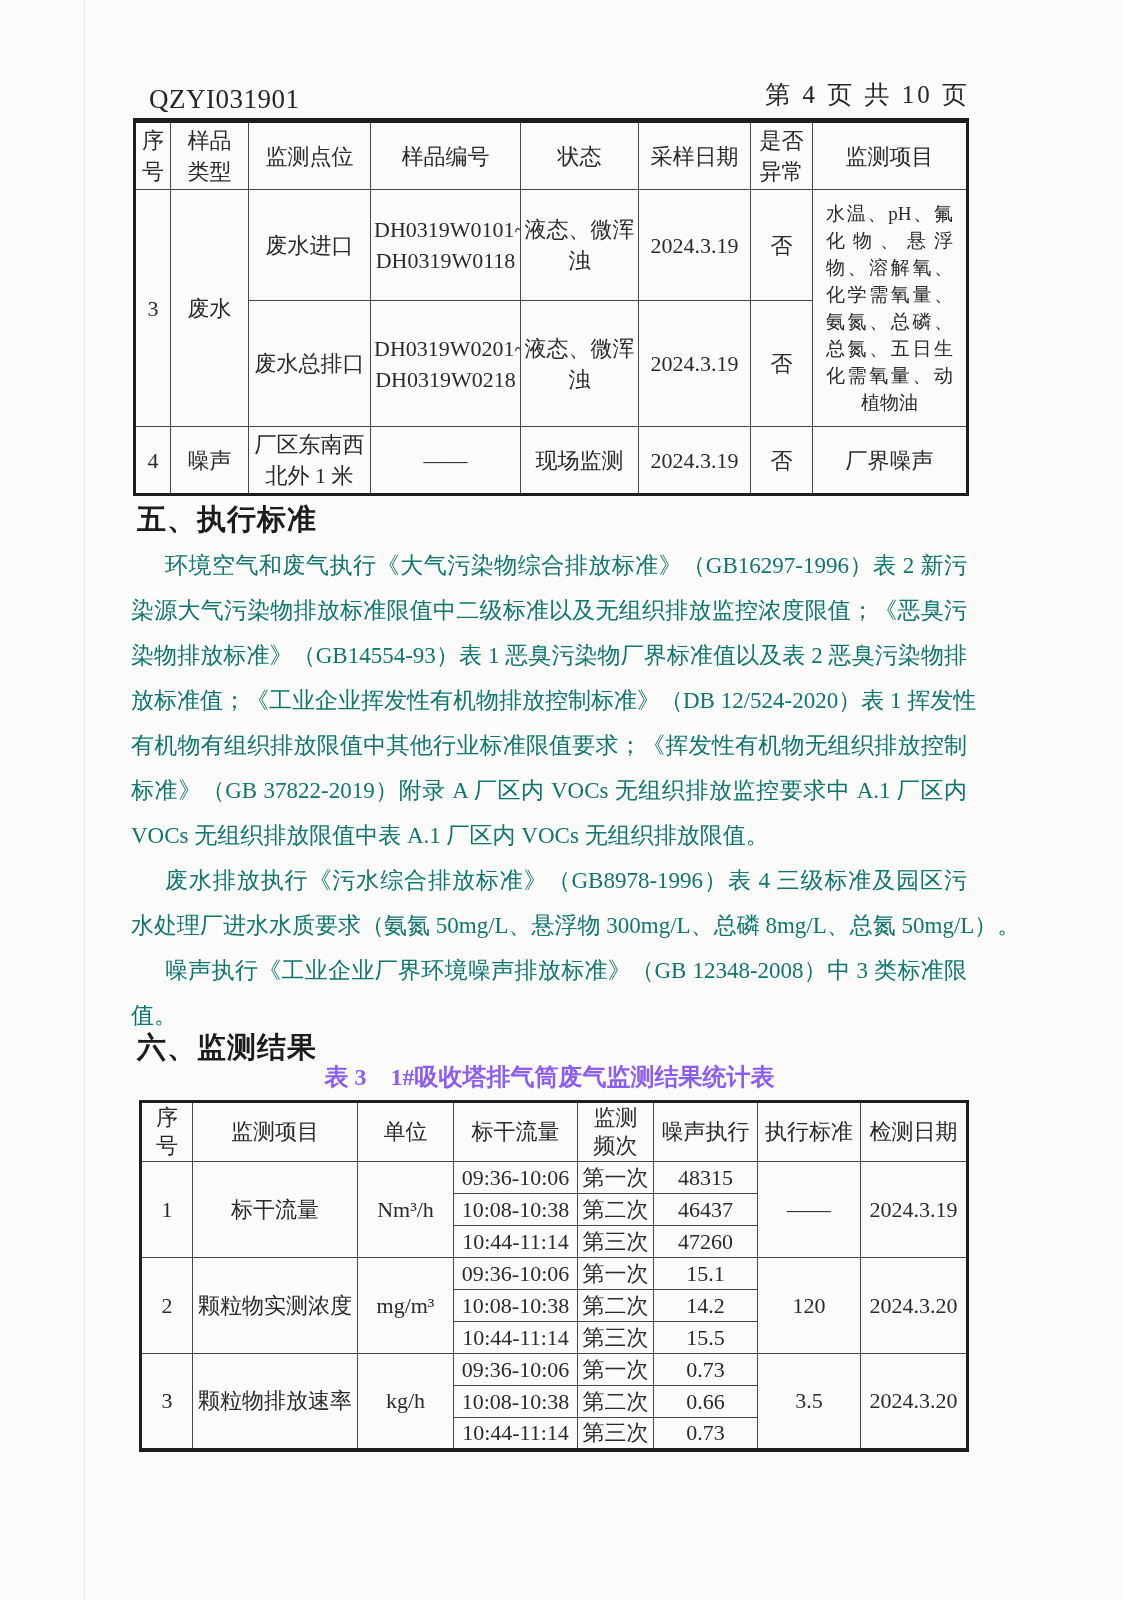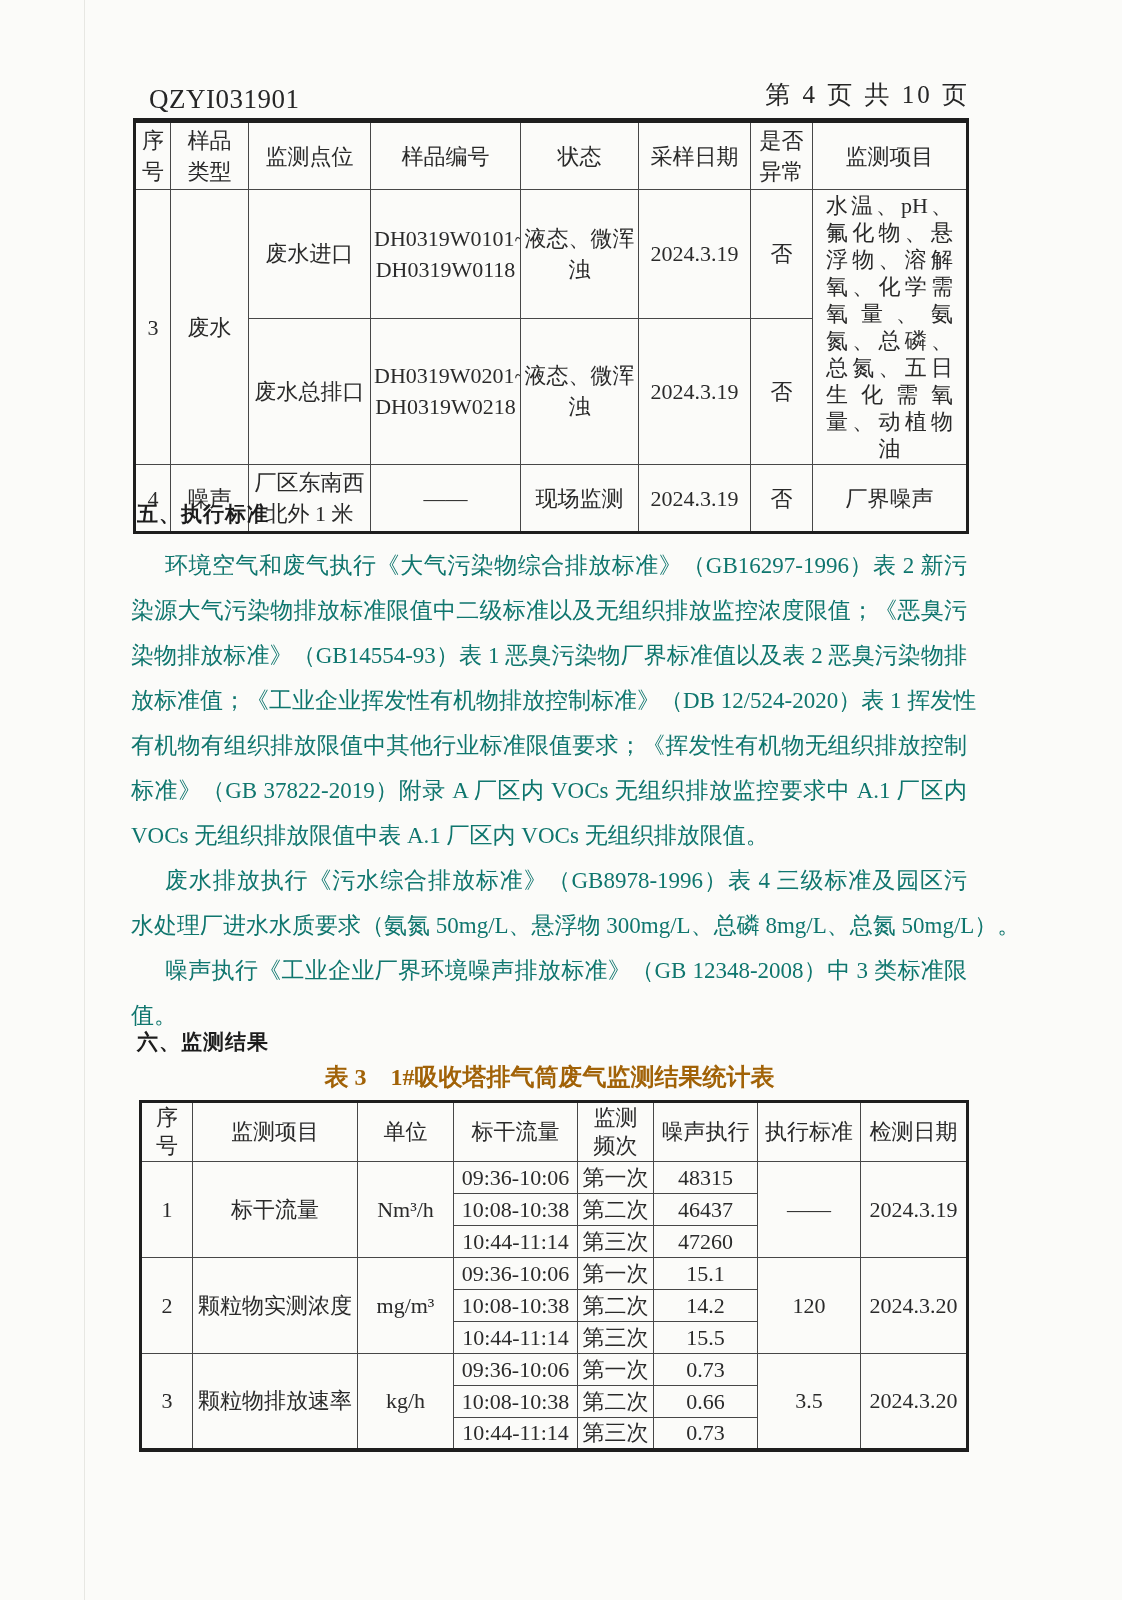--- a/index.html
+++ b/index.html
@@ -12,33 +12,33 @@
 
   table{border-collapse:collapse;table-layout:fixed;}
   td,th{border:1px solid #474747;font-weight:normal;text-align:center;vertical-align:middle;
         font-size:22px;line-height:31px;padding:2px 3px;white-space:pre-line;overflow:hidden;
         color:#2a2a2a;}
   .t1{position:absolute;left:133px;top:118px;width:833px;border:3px solid #1e1e1e;border-top-width:5px;}
   .t2{position:absolute;left:139px;top:1100px;width:827px;border:3px solid #1e1e1e;border-bottom-width:4px;}
   .t2 td,.t2 th{line-height:28px;padding:1px 2px;}
   .rh62{height:62px}.rh111{height:111px}.rh126{height:126px}.rh66{height:66px}
   .rh55{height:55px}.rh32{height:32px}
-  .items-cell{font-size:22px;line-height:27px;padding:2px 13px;text-align:justify;text-align-last:center;}
-
-  .sec-heading{position:absolute;left:137px;width:400px;font-size:21px;font-weight:bold;color:#1c1c1c;letter-spacing:1px;}
+  .items-cell{font-size:19px;line-height:27px;padding:2px 13px;text-align:justify;text-align-last:center;}
+
+  .sec-heading{position:absolute;left:137px;width:400px;font-size:29px;font-weight:bold;color:#1c1c1c;letter-spacing:1px;}
   #sec5-heading{top:500px;}
   #sec6-heading{top:1028px;}
 
   .para-block{position:absolute;left:131px;top:543px;width:836px;font-size:23px;color:#0f766e;}
   .bline{height:45px;line-height:45px;white-space:nowrap;text-align:justify;}
   .fill{text-align-last:justify;}
   .indent{text-indent:34px;}
 
   .table-caption{position:absolute;left:133px;top:1061px;width:833px;text-align:center;
-                 font-size:24px;font-weight:bold;color:#a16207;}
+                 font-size:24px;font-weight:bold;color:#8b5cf6;}
 </style>
 </head>
 <body>
 
 <div class="page">
   <div class="scan-edge"></div>
 
   <div class="doc-code">QZYI031901</div>
   <div class="page-indicator">第 4 页 共 10 页</div>
 

